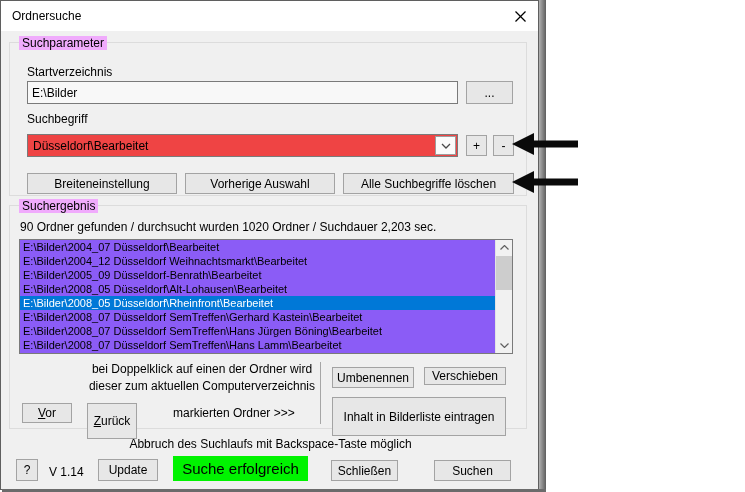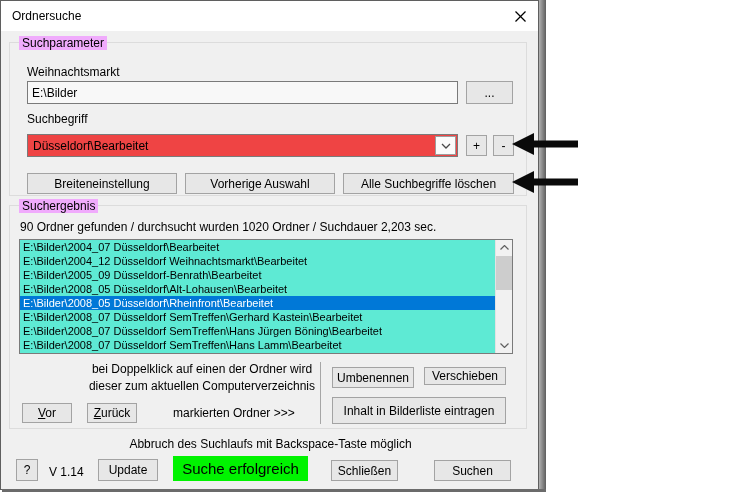--- a/index.html
+++ b/index.html
@@ -32,21 +32,21 @@
          color:#000; display:flex; align-items:center; justify-content:center; cursor:default; }
 
   .combo { position:absolute; left:17px; top:91px; width:431px; height:23px;
            background:#ef4444; border:1px solid #7a7a7a; }
   .combo-text { position:absolute; left:5px; top:4px; font-size:12px; color:#000; }
   .combo-drop { position:absolute; right:1px; top:1px; bottom:1px; width:21px;
                 background:#fbfbfb; border:1px solid #9d9d9d;
                 display:flex; align-items:center; justify-content:center; }
 
   .result-list { position:absolute; left:9px; top:33px; width:494px; height:115px;
-                 background:#5eead4; border:1px solid #7a7a7a; overflow:hidden; }
+                 background:#8b5cf6; border:1px solid #7a7a7a; overflow:hidden; }
   .result-row { height:14px; line-height:14px; font-size:11px; color:#000;
                 padding-left:3px; white-space:nowrap; }
   .result-row.selected { background:var(--selection,#0078d7); color:#fff; }
 
   .scrollbar { position:absolute; right:0; top:0; width:17px; height:113px; background:#f1f1f1;
                border-left:1px solid #e3e3e3; }
   .scroll-btn { position:absolute; left:0; width:17px; height:15px;
                 display:flex; align-items:center; justify-content:center; }
   .scroll-up { top:0; } .scroll-down { bottom:0; }
   .scroll-thumb { position:absolute; left:0; top:16px; width:17px; height:34px; background:#cdcdcd; }
@@ -82,21 +82,21 @@
         <svg width="11" height="11" viewBox="0 0 11 11">
           <line x1="0.5" y1="0.5" x2="10.5" y2="10.5" stroke="#000" stroke-width="1.2"></line>
           <line x1="10.5" y1="0.5" x2="0.5" y2="10.5" stroke="#000" stroke-width="1.2"></line>
         </svg>
       </span>
     </div>
 
     <div class="groupbox group-suchparameter">
       <span class="group-label">Suchparameter</span>
 
-      <span class="lbl" style="left:17px; top:22px;">Weihnachtsmarkt</span>
+      <span class="lbl" style="left:17px; top:22px;">Startverzeichnis</span>
       <div class="textfield" style="left:17px; top:38px; width:431px; height:23px;align-items:center;">
         <span>E:\Bilder</span>
       </div>
       <div class="btn" style="left:456px; top:38px; width:47px; height:23px;">
         <span>...</span>
       </div>
 
       <span class="lbl" style="left:17px; top:69px;">Suchbegriff</span>
       <div class="combo">
         <span class="combo-text">Düsseldorf\Bearbeitet</span>
@@ -154,34 +154,34 @@
       </div>
 
       <div class="info-2line">
         <div>bei Doppelklick auf einen der Ordner wird</div>
         <div>dieser zum aktuellen Computerverzeichnis</div>
       </div>
 
       <div class="btn" style="left:12px; top:197px; width:50px; height:20px;">
         <span><span class="accel">V</span><span>or</span></span>
       </div>
-      <div class="btn" style="left:77px; top:197px; width:50px; height:20px;">
+      <div class="btn" style="left:77px; top:197px; width:50px; height:36px;">
         <span><span class="accel">Z</span><span>urück</span></span>
       </div>
 
       <span class="lbl" style="left:163px; top:200px;">markierten Ordner &gt;&gt;&gt;</span>
       <div class="sep-vert"></div>
 
       <div class="btn" style="left:322px; top:161px; width:82px; height:21px;">
         <span>Umbenennen</span>
       </div>
       <div class="btn" style="left:414px; top:161px; width:82px; height:18px;">
         <span>Verschieben</span>
       </div>
-      <div class="btn" style="left:322px; top:191px; width:174px; height:27px;">
+      <div class="btn" style="left:322px; top:191px; width:174px; height:39px;">
         <span>Inhalt in Bilderliste eintragen</span>
       </div>
     </div>
 
     <div class="hint">Abbruch des Suchlaufs mit Backspace-Taste möglich</div>
 
     <div class="btn" style="left:15px; top:458px; width:22px; height:22px;">
       <span>?</span>
     </div>
     <span class="version">V 1.14</span>

